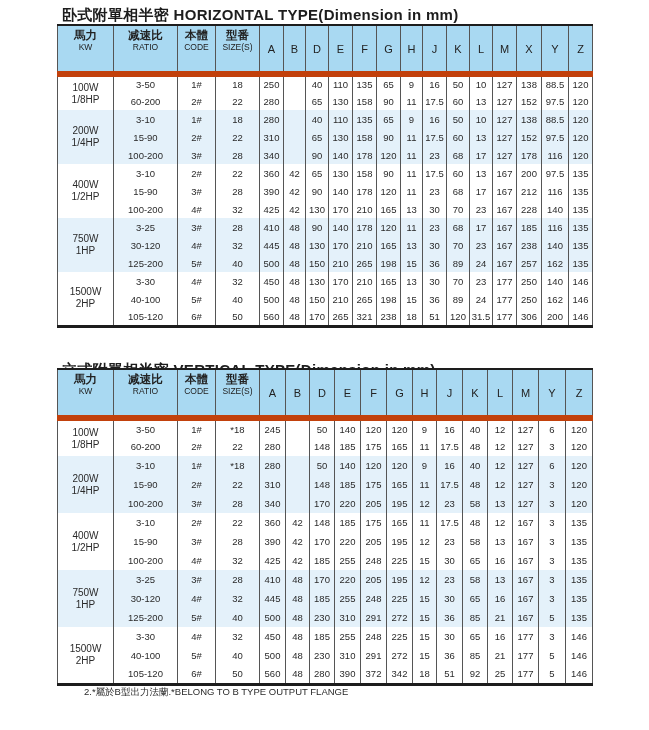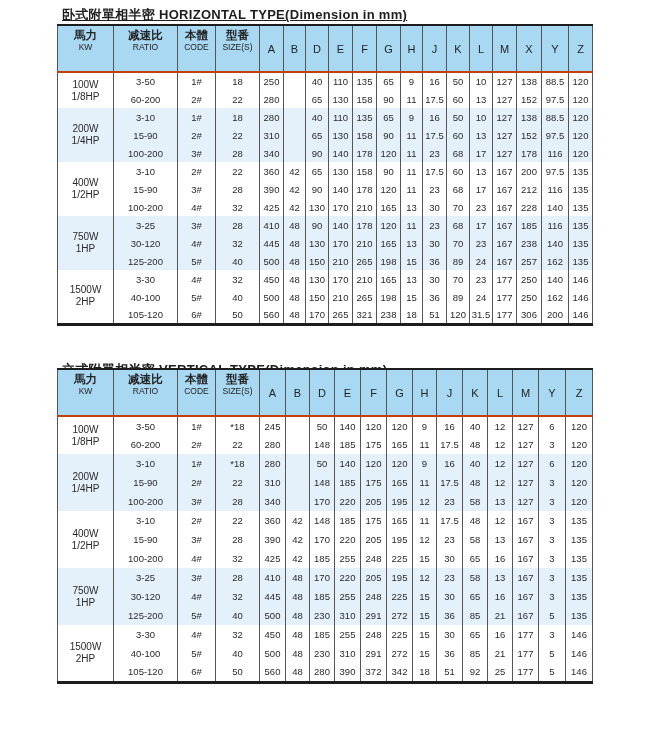--- a/index.html
+++ b/index.html
@@ -3,44 +3,43 @@
 <meta charset="utf-8">
 <style>
   * { margin:0; padding:0; box-sizing:border-box; }
   html,body { background:#ffffff; }
   body {
     width:649px; height:730px; position:relative;
     font-family:"Liberation Sans", sans-serif; color:#333;
   }
   .section-title {
     position:absolute; left:62px;
-    font-size:13px; font-weight:bold; color:#1d1d1d; letter-spacing:.3px;
+    font-size:15px; font-weight:bold; color:#1d1d1d; letter-spacing:.3px;
     white-space:nowrap;
-    text-decoration:underline;
   }
   #title-1 { top:6px; }
   #title-2 { top:361px; }
 
   table.spec-table {
     position:absolute; left:57px; width:535px;
     border-collapse:collapse; table-layout:fixed;
     border-top:2px solid #1d1d1d; border-bottom:3px solid #1d1d1d;
     border-left:1px solid #555; border-right:1px solid #555;
   }
   #table-horizontal { top:24px; }
   #table-vertical   { top:368px; }
 
   .spec-table th, .spec-table td {
     border-left:1px solid #555; border-right:1px solid #555;
     text-align:center; vertical-align:middle;
     overflow:hidden; white-space:nowrap;
   }
   .spec-table thead th {
     background:#a9d9f2;
-    border-bottom:2px solid #c2410c;
+    border-bottom:6px solid #c2410c;
   }
   .spec-table thead th.letter { font-size:11px; font-weight:normal; color:#222; }
   .spec-table thead th .zh { font-size:11.5px; font-weight:bold; color:#222; line-height:14px; padding-top:2px; }
   .spec-table thead th .en { font-size:8.5px; font-weight:normal; color:#222; line-height:10px; padding-bottom:19px; }
   #table-horizontal thead th { height:32px; }
   #table-vertical   thead th { height:38px; }
 
   .spec-table tbody td { font-size:9.5px; color:#2a2a2a; background:#ffffff; }
   #table-horizontal tbody td { height:18px; }
   #table-vertical   tbody td { height:19px; }
@@ -728,13 +727,14 @@
         <td>92</td>
         <td>25</td>
         <td>177</td>
         <td>5</td>
         <td>146</td>
       </tr>
     </tbody>
   </table>
 
 <div id="footnotes">
+  <div class="note-2">2.*屬於B型出力法蘭.*BELONG TO B TYPE OUTPUT FLANGE</div>
 </div>
 
 </body></html>

